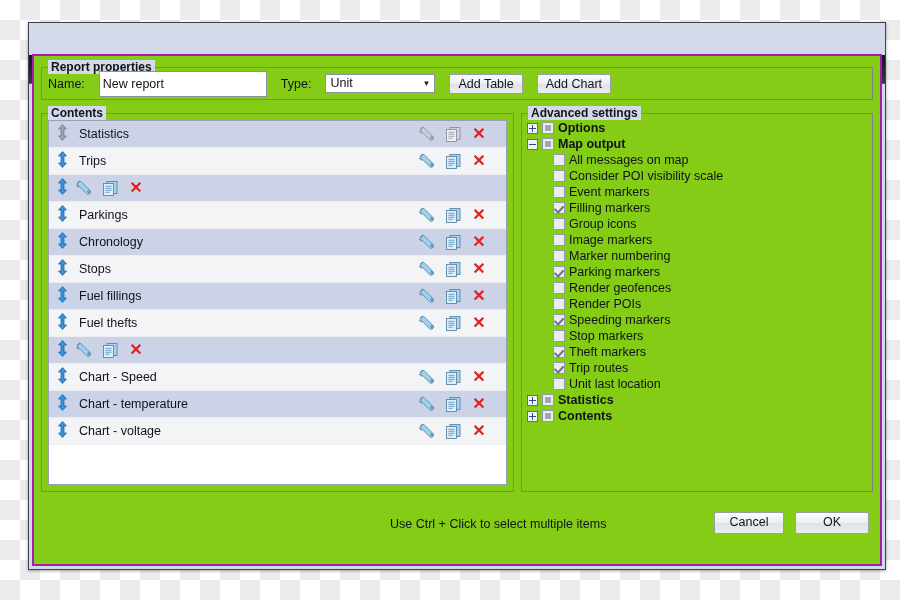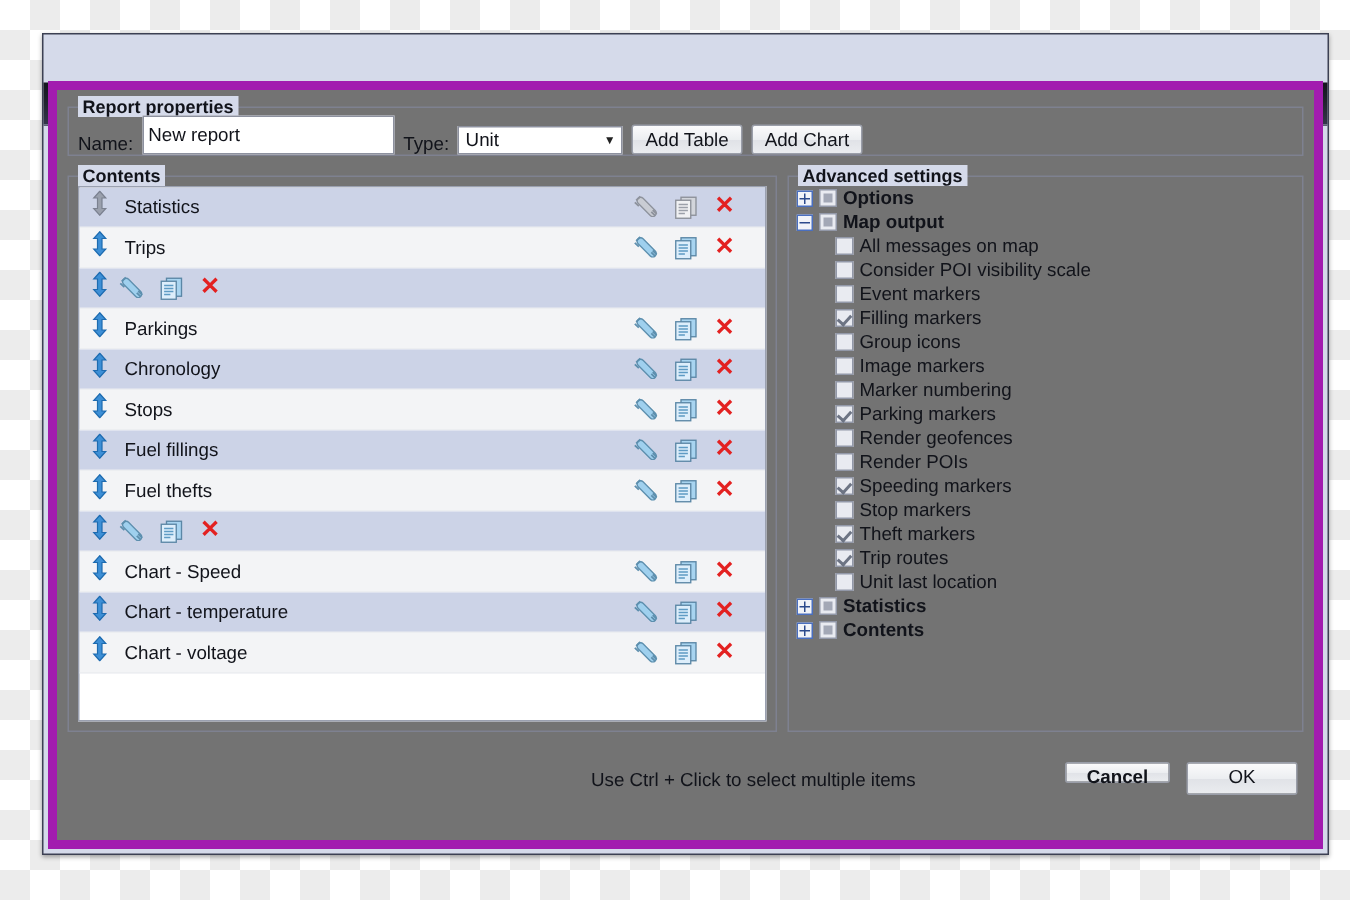--- a/index.html
+++ b/index.html
@@ -53,22 +53,22 @@
     text-align: center;
     color: #7d8092;
     font-size: 13px;
     cursor: pointer;
   }
 
   
   #body {
     position: absolute;
     left: 3px; right: 3px; top: 31px; bottom: 3px;
-    background: #737373;
-    border: 6px solid #a21caf;
+    background: #84cc16;
+    border: 2px solid #a21caf;
     box-sizing: border-box;
   }
 
   
   .group {
     position: absolute;
     border: 1px solid #7e8190;
     box-sizing: border-box;
   }
   .group > .legend {
@@ -80,23 +80,23 @@
     font-weight: bold;
     color: #11131a;
     white-space: nowrap;
   }
 
   
   #grp-props { left: 7px; top: 11px; right: 7px; height: 33px; }
   #props-row {
     position: absolute;
     left: 0; top: 0; right: 0; bottom: 0;
-    display: flex; align-items: flex-end;
+    display: flex; align-items: center;
     padding: 0 6px;
-    gap: 6px;
+    gap: 14px;
     font-size: 12.5px;
     color: #11131a;
   }
   .fieldlabel { white-space: nowrap; }
   #name-input {
     width: 168px; height: 19px;
     border: 1px solid #8d919f;
     background: #ffffff;
     font-family: inherit; font-size: 12.5px;
     color: #11131a;
@@ -253,21 +253,21 @@
   #footer {
     position: absolute;
     left: 0; right: 0; bottom: 0; height: 66px;
   }
   #hint {
     position: absolute;
     left: 356px; top: 19px;
     font-size: 12.5px;
     color: #11131a;
   }
-  #btn-cancel { position: absolute; right: 96px; top: 14px; width: 70px; height: 14px; font-weight: bold; }
+  #btn-cancel { position: absolute; right: 96px; top: 14px; width: 70px; height: 22px; }
   #btn-ok     { position: absolute; right: 11px; top: 14px; width: 74px; height: 22px; }
 </style>
 </head>
 <body>
 
 <div id="dialog">
 
   <div id="titlebar">
     <div class="title">New Report Template</div>
     <div class="closebtn">✕</div>

